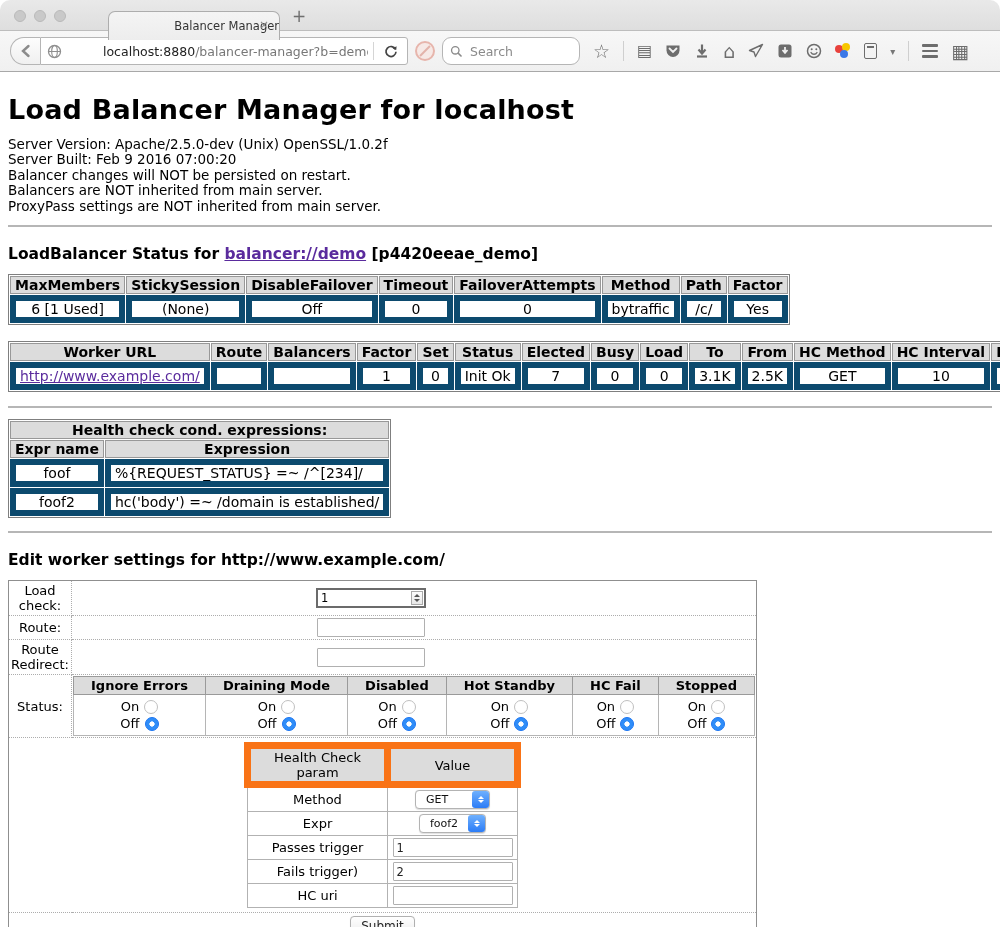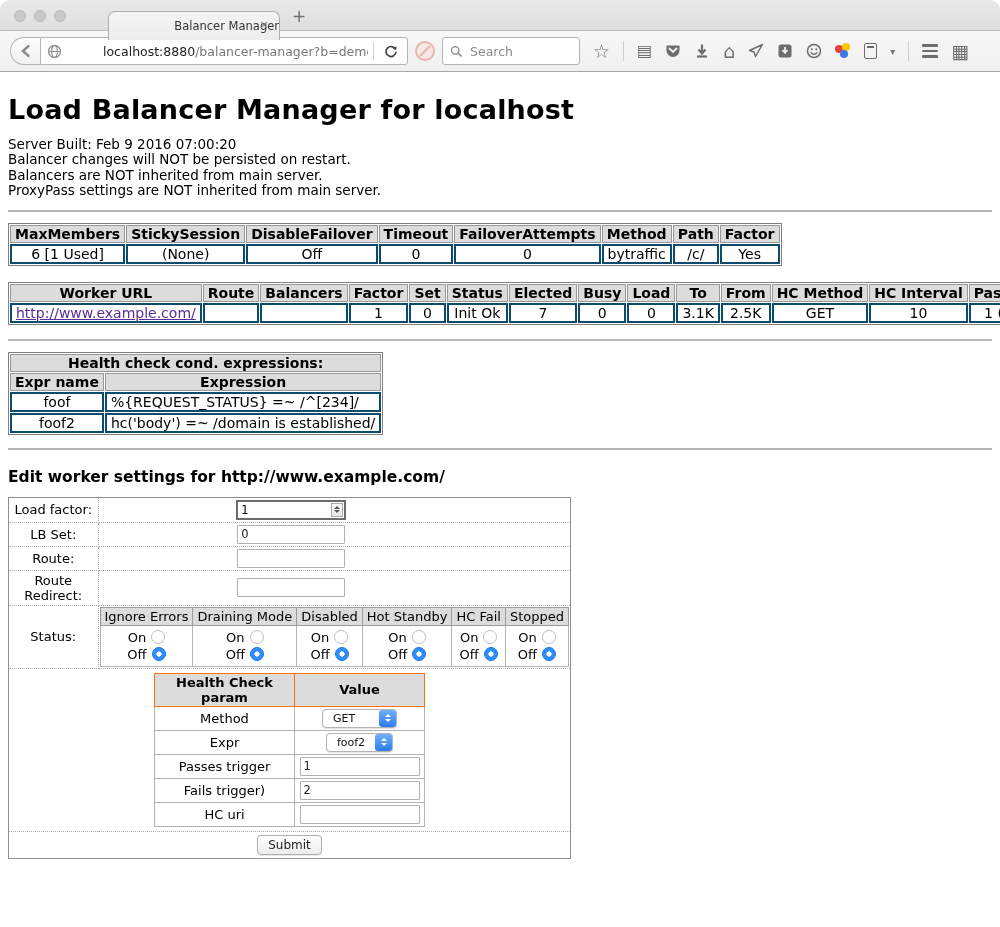--- a/index.html
+++ b/index.html
@@ -42,21 +42,21 @@
   .url-host { color:#222;margin-left:36px; }
   .url-path { color:#777; }
   .url-sep { width:1px; height:18px; background:#d5d5d5; }
   .reload { font-size:15px; color:#444; padding:0 4px; font-weight:bold; }
   .blocked-icon {
     width:20px; height:20px; border-radius:50%; border:2px solid #e5aBA0; border:2px solid #e5ab a0;
     border:2px solid #e5aba0; position:relative; background:#f7e8e4; opacity:.85; flex:0 0 auto;
   }
   .blocked-icon::after { content:""; position:absolute; left:1px; top:7px; width:14px; height:2px; background:#e0a89e; transform:rotate(-45deg); }
   .searchbar {
-    width:138px; height:28px; background:#fff; border:1px solid #b5b5b5; border-radius:3px;
+    width:138px; height:28px; background:#fff; border:1px solid #b5b5b5; border-radius:9px;
     display:flex; align-items:center; gap:5px; padding:0 7px;
   }
   .search-input { border:none; outline:none; flex:1; min-width:0; font-size:12.5px; font-family:"DejaVu Sans",sans-serif; background:transparent; color:#333; }
   .search-input::placeholder { color:#8a8a8a; }
   .tb-icons { display:flex; align-items:center; gap:13px; margin-left:6px; color:#6d6d6d; }
   .tb-ic { font-size:16px; line-height:1; color:#6d6d6d; }
   .ic-svg { width:16px; height:16px; display:block; }
   .dots-icon { position:relative; width:16px; height:16px; }
   .dots-icon i { position:absolute; width:8px; height:8px; border-radius:50%; }
   .dots-icon .d1 { left:0; top:2px; background:#e8413c; }
@@ -72,50 +72,50 @@
   
   .content { padding:6px 8px 0 8px; }
   h1.page-title { font-size:27px; margin:16px 0 12px 0; font-weight:bold; letter-spacing:.2px; }
   .server-info { font-size:13.5px; line-height:15.4px; }
   hr.rule { border:none; height:2px; background:#b6b6b6; margin:11px 0; }
   h3.sec { font-size:15.5px; font-weight:bold; margin:18px 0 11px 0; }
   a.vlink { color:#5a2b9d; text-decoration:underline; }
 
   table.apache { border:1px solid #7f7f7f; border-spacing:1px; font-size:14px; background:#fff; }
   table.apache th { background:#dcdcdc; border:1px solid #989898; font-weight:bold; padding:0 4px; text-align:center; white-space:nowrap; }
-  table.apache td { background:#fff; border:2px solid #0c4a6e; padding:0 4px; text-align:center; white-space:nowrap; }
+  table.apache td { background:#fff; border:6px solid #0c4a6e; padding:0 4px; text-align:center; white-space:nowrap; }
   table.apache td.left { text-align:left; }
 
   
   table.form { border:1px solid #8f8f8f; border-collapse:collapse; width:563px; font-size:13px; margin-top:4px; }
   table.form > tbody > tr > td { border:1px dotted #adadad; padding:2px; }
   td.flabel { width:100px; text-align:center; }
   td.fval { text-align:center; padding-right:88px !important; }
   .txt-input {
     width:108px; height:19px; border:1px solid #b0b0b0; border-radius:1px; font-size:11.5px;
     font-family:"DejaVu Sans",sans-serif; padding:1px 3px; color:#222; background:#fff;
   }
   .num-wrap { display:inline-flex; width:110px; height:20px; border:2px solid #6b6b6b; background:#fff; align-items:center; }
   .num-val { flex:1; font-size:11.5px; text-align:left; padding-left:3px; }
   .num-spin { width:12px; height:14px; border:1px solid #aaa; background:linear-gradient(#fcfcfc,#e8e8e8); margin-right:1px;
               display:flex; flex-direction:column; align-items:center; justify-content:center; }
   .num-spin i { width:0; height:0; border-left:3px solid transparent; border-right:3px solid transparent; }
   .num-spin .up { border-bottom:3px solid #555; margin-bottom:1.5px; }
   .num-spin .dn { border-top:3px solid #555; }
 
   table.status { border-collapse:collapse; font-size:13px; width:458px; }
-  table.status th { background:#dcdcdc; border:1px solid #9a9a9a; font-weight:normal; padding:1px 4px; white-space:nowrap; }
+  table.status th { background:#dcdcdc; border:1px solid #9a9a9a; font-weight:bold; padding:1px 17px; white-space:nowrap; }
   table.status td { border:1px solid #b5b5b5; padding:3px 2px; text-align:center; }
   .radio-line { display:flex; align-items:center; justify-content:center; gap:5px; height:17px; font-size:13px; }
   input.mac-radio { appearance:none; -webkit-appearance:none; width:14px; height:14px; margin:0; border-radius:50%;
     border:1px solid #c0c0c0; background:#fff; }
   input.mac-radio:checked { border:1px solid #1d76f2; background:radial-gradient(circle at 50% 50%, #fff 0 2.4px, #2f8df8 2.8px 100%); }
 
   table.hc { border-collapse:collapse; font-size:13px; margin:2px auto; }
-  table.hc th { background:#dcdcdc; border:1px solid #f97316; font-weight:bold; padding:1px 6px; }
+  table.hc th { background:#dcdcdc; border:7px solid #f97316; font-weight:normal; padding:1px 6px; }
   table.hc td { border:1px solid #b2b2b2; padding:2px 3px; text-align:center; }
   table.hc td.hclabel { width:140px; }
   table.hc td.hcval { width:130px; }
   table.hc .txt-input { width:120px; text-align:left; }
 
   .mac-select { display:inline-flex; align-items:center; height:19px; border:1px solid #b3b3b3; border-radius:4px; background:#fff;
     box-shadow:0 .5px 1px rgba(0,0,0,.12); }
   .mac-select .sval { font-size:11px; padding:0 10px; color:#111; }
   .mac-select .sbtn { width:17px; height:17px; margin:0; border-radius:3px; background:linear-gradient(#6fb0fd,#2c7cf6);
     display:flex; flex-direction:column; align-items:center; justify-content:center; gap:1.5px; }
@@ -217,28 +217,30 @@
         </span>
       <span class="tb-ic" style="font-size:19px;">▦</span>
     </div>
   </div>
 
   <div class="content">
 
     <h1 class="page-title">Load Balancer Manager for localhost</h1>
 
     <div class="server-info">
+      <div>Server Version: Apache/2.5.0-dev (Unix) OpenSSL/1.0.2f</div>
       <div>Server Built: Feb 9 2016 07:00:20</div>
       <div>Balancer changes will NOT be persisted on restart.</div>
       <div>Balancers are NOT inherited from main server.</div>
       <div>ProxyPass settings are NOT inherited from main server.</div>
     </div>
 
     <hr class="rule">
 
+    <h3 class="sec"><span>LoadBalancer Status for </span><a class="vlink" href="#">balancer://demo</a><span> [p4420eeae_demo]</span></h3>
 
     <table class="apache">
       <tbody>
           <tr>
         <th style="width:92px">MaxMembers</th>
         <th style="width:100px">StickySession</th>
         <th style="width:104px">DisableFailover</th>
         <th style="width:52px">Timeout</th>
         <th style="width:118px">FailoverAttempts</th>
         <th style="width:52px">Method</th>
@@ -321,34 +323,30 @@
     </tbody>
       </table>
 
     <hr class="rule" style="margin-top:13px;">
 
     <h3 class="sec">Edit worker settings for http://www.example.com/</h3>
 
     <table class="form">
       <tbody>
           <tr>
-        <td class="flabel">Load factor:</td>
+        <td class="flabel">Load check:</td>
         <td class="fval">
           <span class="num-wrap">
             <span class="num-val">1</span>
             <span class="num-spin">
                   <i class="up"></i>
                   <i class="dn"></i>
                 </span>
           </span>
         </td>
-      </tr>
-      <tr>
-        <td class="flabel">LB Set:</td>
-        <td class="fval"><input class="txt-input" value="0" style=""></td>
       </tr>
       <tr>
         <td class="flabel">Route:</td>
         <td class="fval"><input class="txt-input" value="" style=""></td>
       </tr>
       <tr>
         <td class="flabel">Route Redirect:</td>
         <td class="fval"><input class="txt-input" value="" style=""></td>
       </tr>
       <tr>

